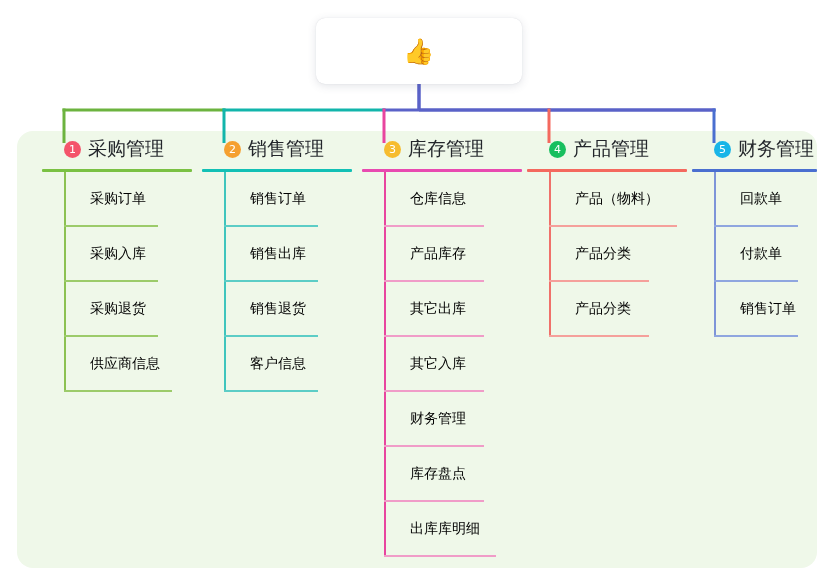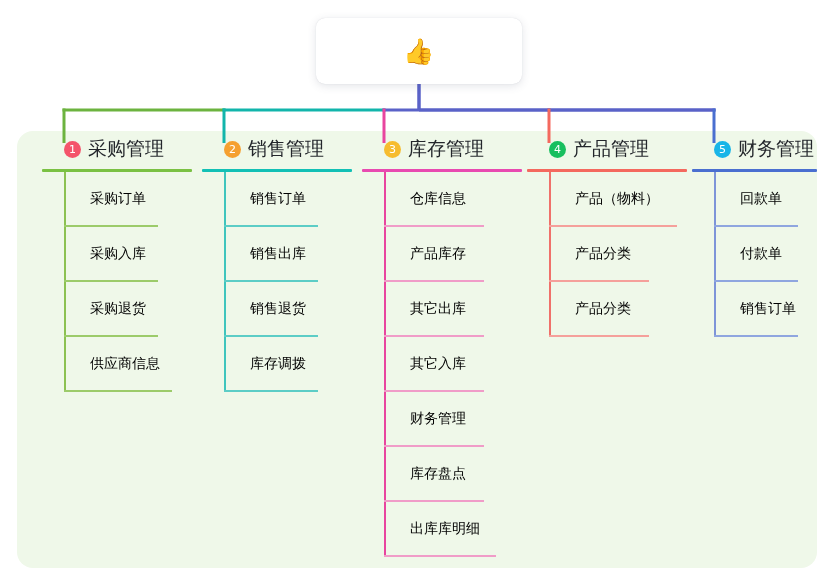--- a/index.html
+++ b/index.html
@@ -210,21 +210,21 @@
           </div>
           <div class="item">
             <span class="item-label">销售出库</span>
             <div class="item-rule" style="background: rgb(92, 205, 198); width: 94px;"></div>
           </div>
           <div class="item">
             <span class="item-label">销售退货</span>
             <div class="item-rule" style="background: rgb(92, 205, 198); width: 94px;"></div>
           </div>
           <div class="item">
-            <span class="item-label">库存调拨</span>
+            <span class="item-label">客户信息</span>
             <div class="item-rule" style="background: rgb(92, 205, 198); width: 94px;"></div>
           </div>
         </div>
       </div>
       <div class="column" style="left: 345px; width: 160px;">
         <div class="col-header">
           <span class="badge" style="background: rgb(246, 188, 47);">3</span>
           <span class="col-title">库存管理</span>
         </div>
         <div class="col-rule" style="background: rgb(232, 74, 176); width: 160px;"></div>

